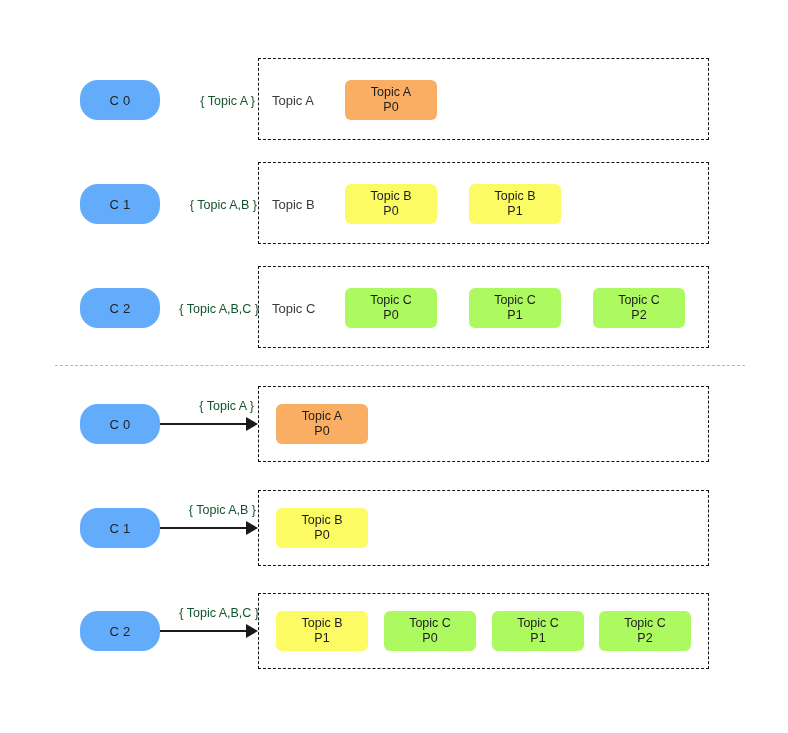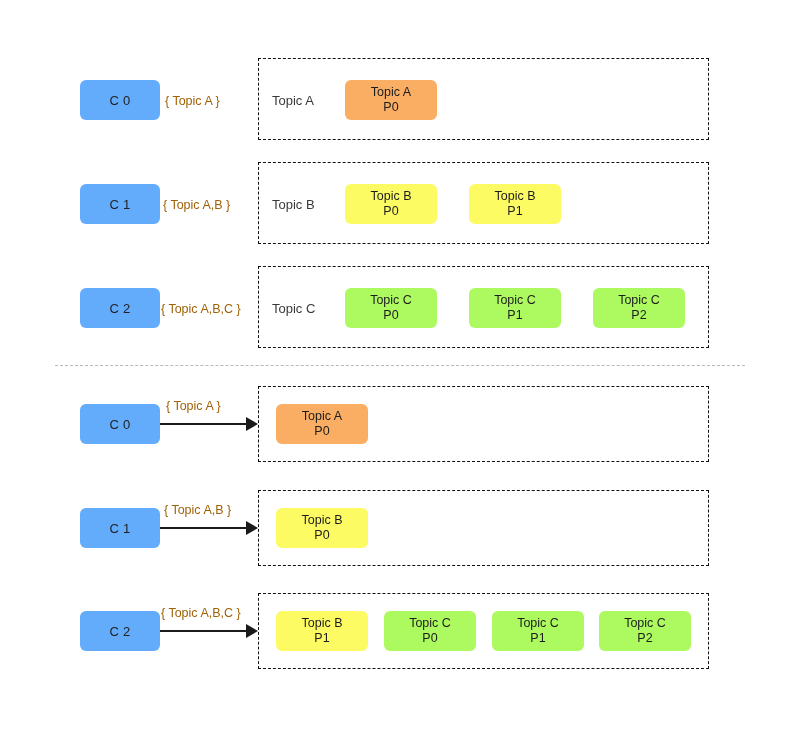--- a/index.html
+++ b/index.html
@@ -20,37 +20,37 @@
     left: 0; top: 0;
     width: 788px;
     height: 733px;
   }
 
   
   .consumer {
     position: absolute;
     width: 80px;
     height: 40px;
-    border-radius: 6px;
+    border-radius: 18px;
     background: #63acfc;
     display: flex;
     align-items: center;
     justify-content: center;
     font-size: 13px;
     color: #222222;
     letter-spacing: 0.2px;
   }
 
   
   .sublabel {
     position: absolute;
-    color: #a16207;
+    color: #14532d;
     font-size: 12.5px;
     white-space: nowrap;
-    text-align: left;
+    text-align: right;
   }
 
   
   .container-box {
     position: absolute;
     border: 1.6px dashed #111111;
     background: transparent;
     box-sizing: border-box;
   }
 

